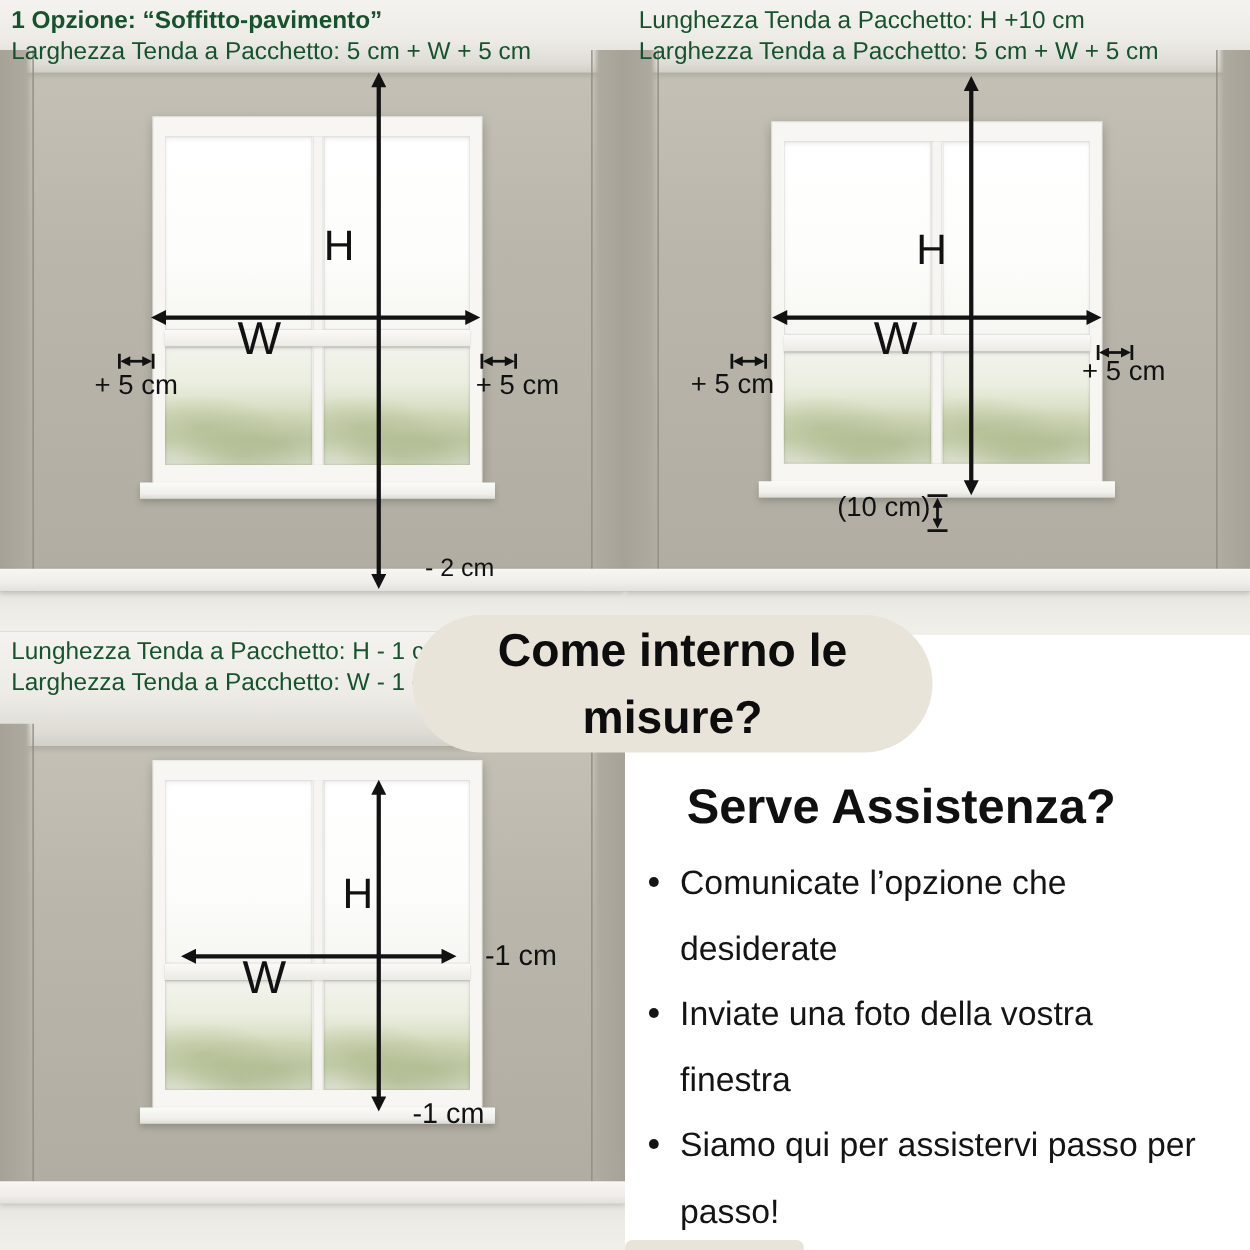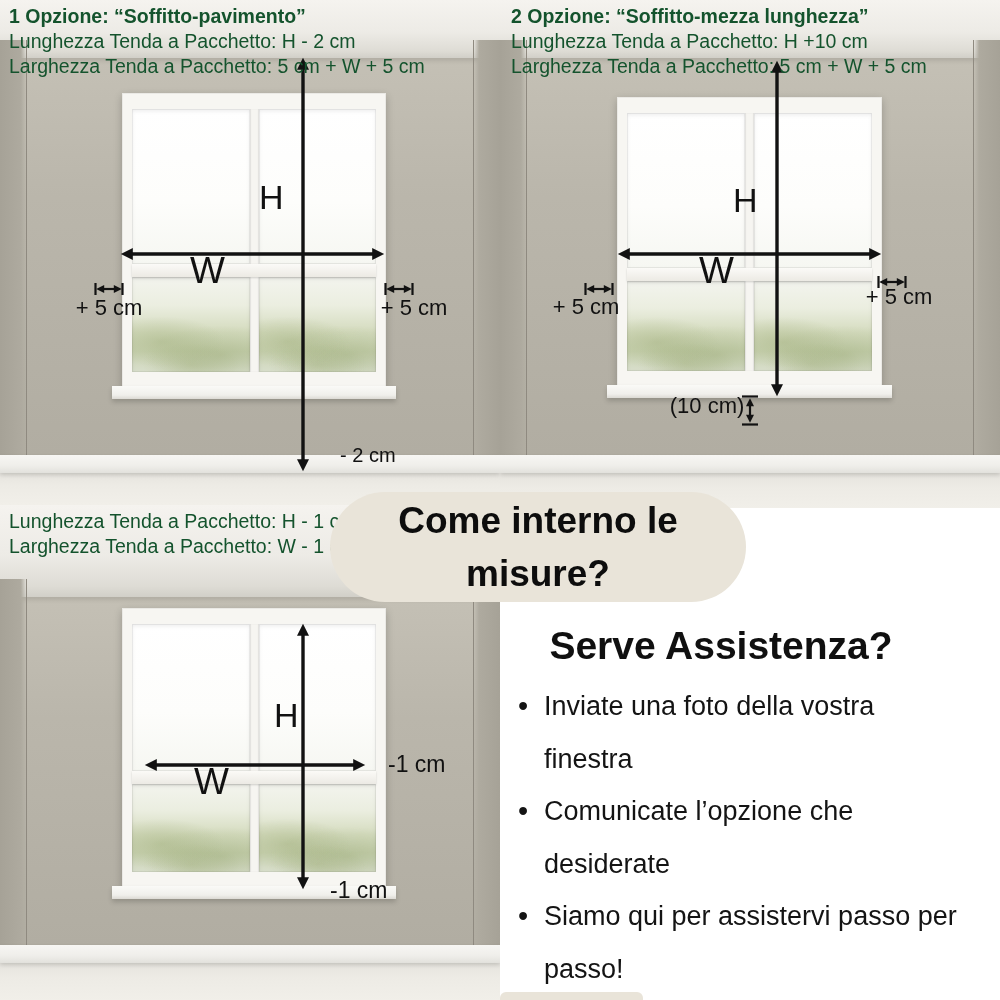--- a/index.html
+++ b/index.html
@@ -165,21 +165,20 @@
     </svg>
 
     <div class="lab hw labH">H</div>
     <div class="lab hw labW">W</div>
     <div class="lab sm lab5l">+ 5 cm</div>
     <div class="lab sm lab5r">+ 5 cm</div>
     <div class="lab sm labB">- 2 cm</div>
 
     <div class="copy">
       <h3 class="t">1 Opzione: “Soffitto-pavimento”</h3>
-      <p>Lunghezza Tenda a Pacchetto: H - 2 cm</p>
       <p>Larghezza Tenda a Pacchetto:  5 cm + W + 5 cm</p>
     </div>
   </section>
 
   <section class="room q2">
     <div class="ceiling"></div>
     <div class="wall"></div>
     <div class="corner l"></div>
     <div class="corner r"></div>
     <div class="baseboard"></div>
@@ -228,21 +227,20 @@
       </g>
     </svg>
 
     <div class="lab hw labH">H</div>
     <div class="lab hw labW">W</div>
     <div class="lab sm lab5l">+ 5 cm</div>
     <div class="lab sm lab5r">+ 5 cm</div>
     <div class="lab sm labB">(10 cm)</div>
 
     <div class="copy">
-      <h3 class="t">2 Opzione: “Soffitto-mezza lunghezza”</h3>
       <p>Lunghezza Tenda a Pacchetto: H +10 cm</p>
       <p>Larghezza Tenda a Pacchetto: 5 cm + W + 5 cm</p>
     </div>
   </section>
 
   <section class="room q3">
     <div class="ceiling"></div>
     <div class="wall"></div>
     <div class="corner l"></div>
     <div class="corner r"></div>
@@ -281,24 +279,24 @@
 
     <div class="copy">
       <p>Lunghezza Tenda a Pacchetto: H - 1 cm</p>
       <p>Larghezza Tenda a Pacchetto: W - 1 cm</p>
     </div>
   </section>
 
   <section class="help">
     <h2>Serve Assistenza?</h2>
     <ul>
+      <li>Comunicate l’opzione che
+desiderate</li>
       <li>Inviate una foto della vostra
 finestra</li>
-      <li>Comunicate l’opzione che
-desiderate</li>
       <li>Siamo qui per assistervi passo per
 passo!</li>
     </ul>
   </section>
 
   <div class="pill">
     <div class="txt">Come interno le
 misure?</div>
   </div>
   <div class="sliver"></div>

